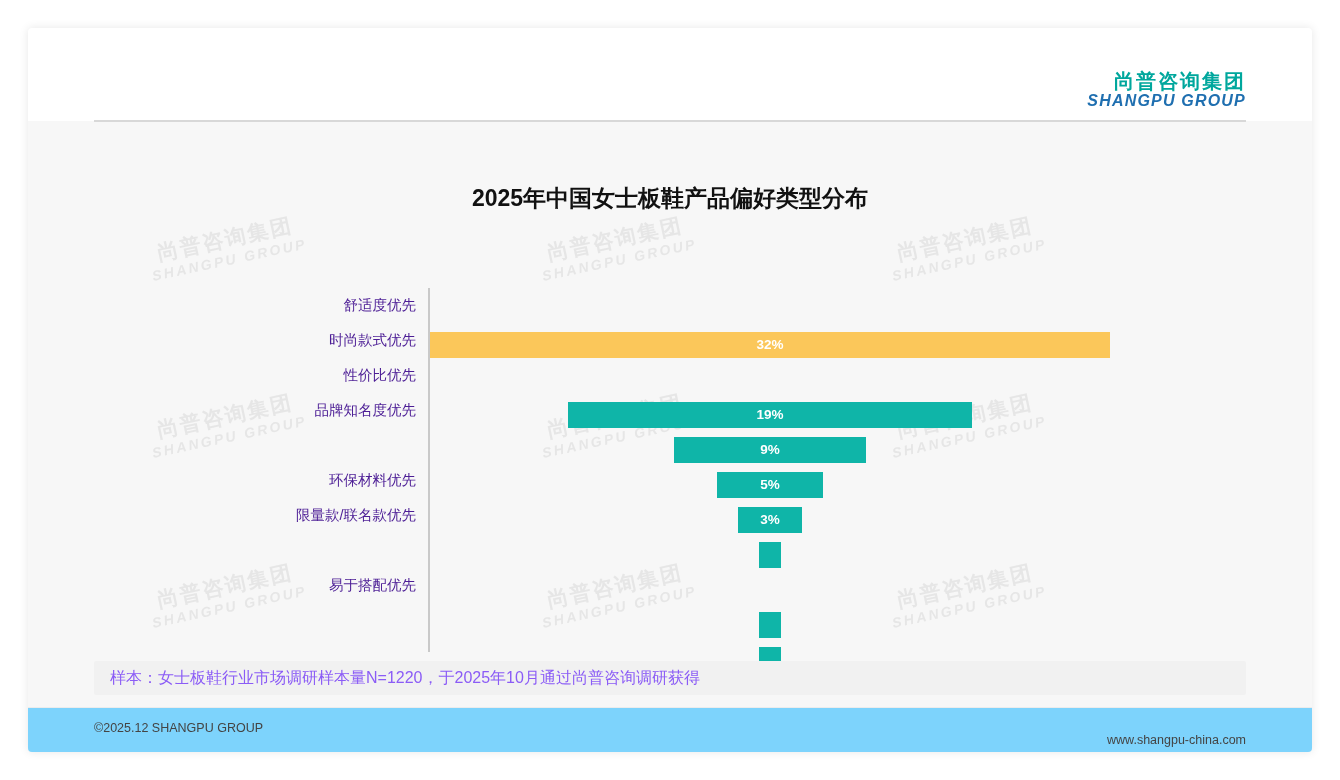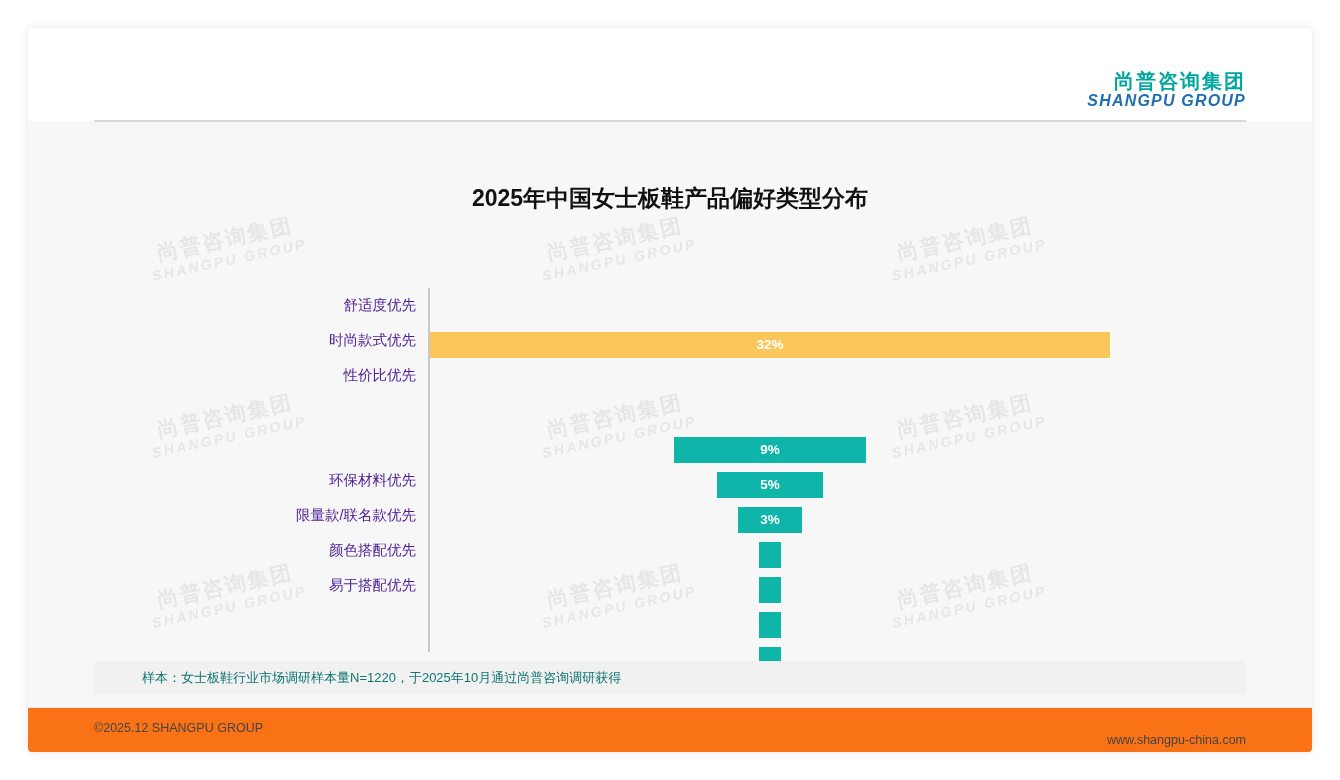--- a/index.html
+++ b/index.html
@@ -141,32 +141,31 @@
     height: 34px;
     background: #f1f1f1;
     border-radius: 2px;
   }
   .note-text {
     position: absolute;
     left: 16px;
     top: 0;
     height: 34px;
     line-height: 34px;
-    font-size: 13px;
-    color: #0f766e;
+    font-size: 16px;
+    color: #8b5cf6;
     white-space: nowrap;
-    margin-left: 32px;
   }
   .footer-bar {
     position: absolute;
     left: 0;
     bottom: 0;
     width: 100%;
     height: 44px;
-    background: #f97316;
+    background: #7dd3fc;
     border-top: 1px solid #ececec;
   }
   .copyright {
     position: absolute;
     left: 66px;
     top: 13px;
     font-size: 12.5px;
     color: #444444;
   }
   .site {
@@ -248,22 +247,26 @@
         <div class="row-label">舒适度优先</div>
         <div class="bar" style="left: 336px; width: 680px; background: rgb(251, 199, 90);">
           <div class="bar-value">32%</div>
         </div>
       </div>
       <div class="row" style="top: 57px;">
         <div class="row-label">时尚款式优先</div>
       </div>
       <div class="row" style="top: 92px;">
         <div class="row-label">性价比优先</div>
+        <div class="bar" style="left: 474.125px; width: 403.75px; background: rgb(15, 181, 168);">
+          <div class="bar-value">19%</div>
+        </div>
       </div>
       <div class="row" style="top: 127px;">
+        <div class="row-label">品牌知名度优先</div>
         <div class="bar" style="left: 580.375px; width: 191.25px; background: rgb(15, 181, 168);">
           <div class="bar-value">9%</div>
         </div>
       </div>
       <div class="row" style="top: 162px;">
         <div class="bar" style="left: 622.875px; width: 106.25px; background: rgb(15, 181, 168);">
           <div class="bar-value">5%</div>
         </div>
       </div>
       <div class="row" style="top: 197px;">
@@ -271,26 +274,20 @@
         <div class="bar" style="left: 644.125px; width: 63.75px; background: rgb(15, 181, 168);">
           <div class="bar-value">3%</div>
         </div>
       </div>
       <div class="row" style="top: 232px;">
         <div class="row-label">限量款/联名款优先</div>
         <div class="bar" style="left: 665px; width: 22px; background: rgb(15, 181, 168);">
           <div class="bar-value"></div>
         </div>
       </div>
-      <div class="row" style="top: 267px;">
-        <div class="row-label">颜色搭配优先</div>
-        <div class="bar" style="left: 665px; width: 22px; background: rgb(15, 181, 168);">
-          <div class="bar-value"></div>
-        </div>
-      </div>
       <div class="row" style="top: 302px;">
         <div class="row-label">易于搭配优先</div>
         <div class="bar" style="left: 665px; width: 22px; background: rgb(15, 181, 168);">
           <div class="bar-value"></div>
         </div>
       </div>
       <div class="row" style="top: 337px;">
         <div class="bar" style="left: 665px; width: 22px; background: rgb(15, 181, 168);">
           <div class="bar-value"></div>
         </div>

